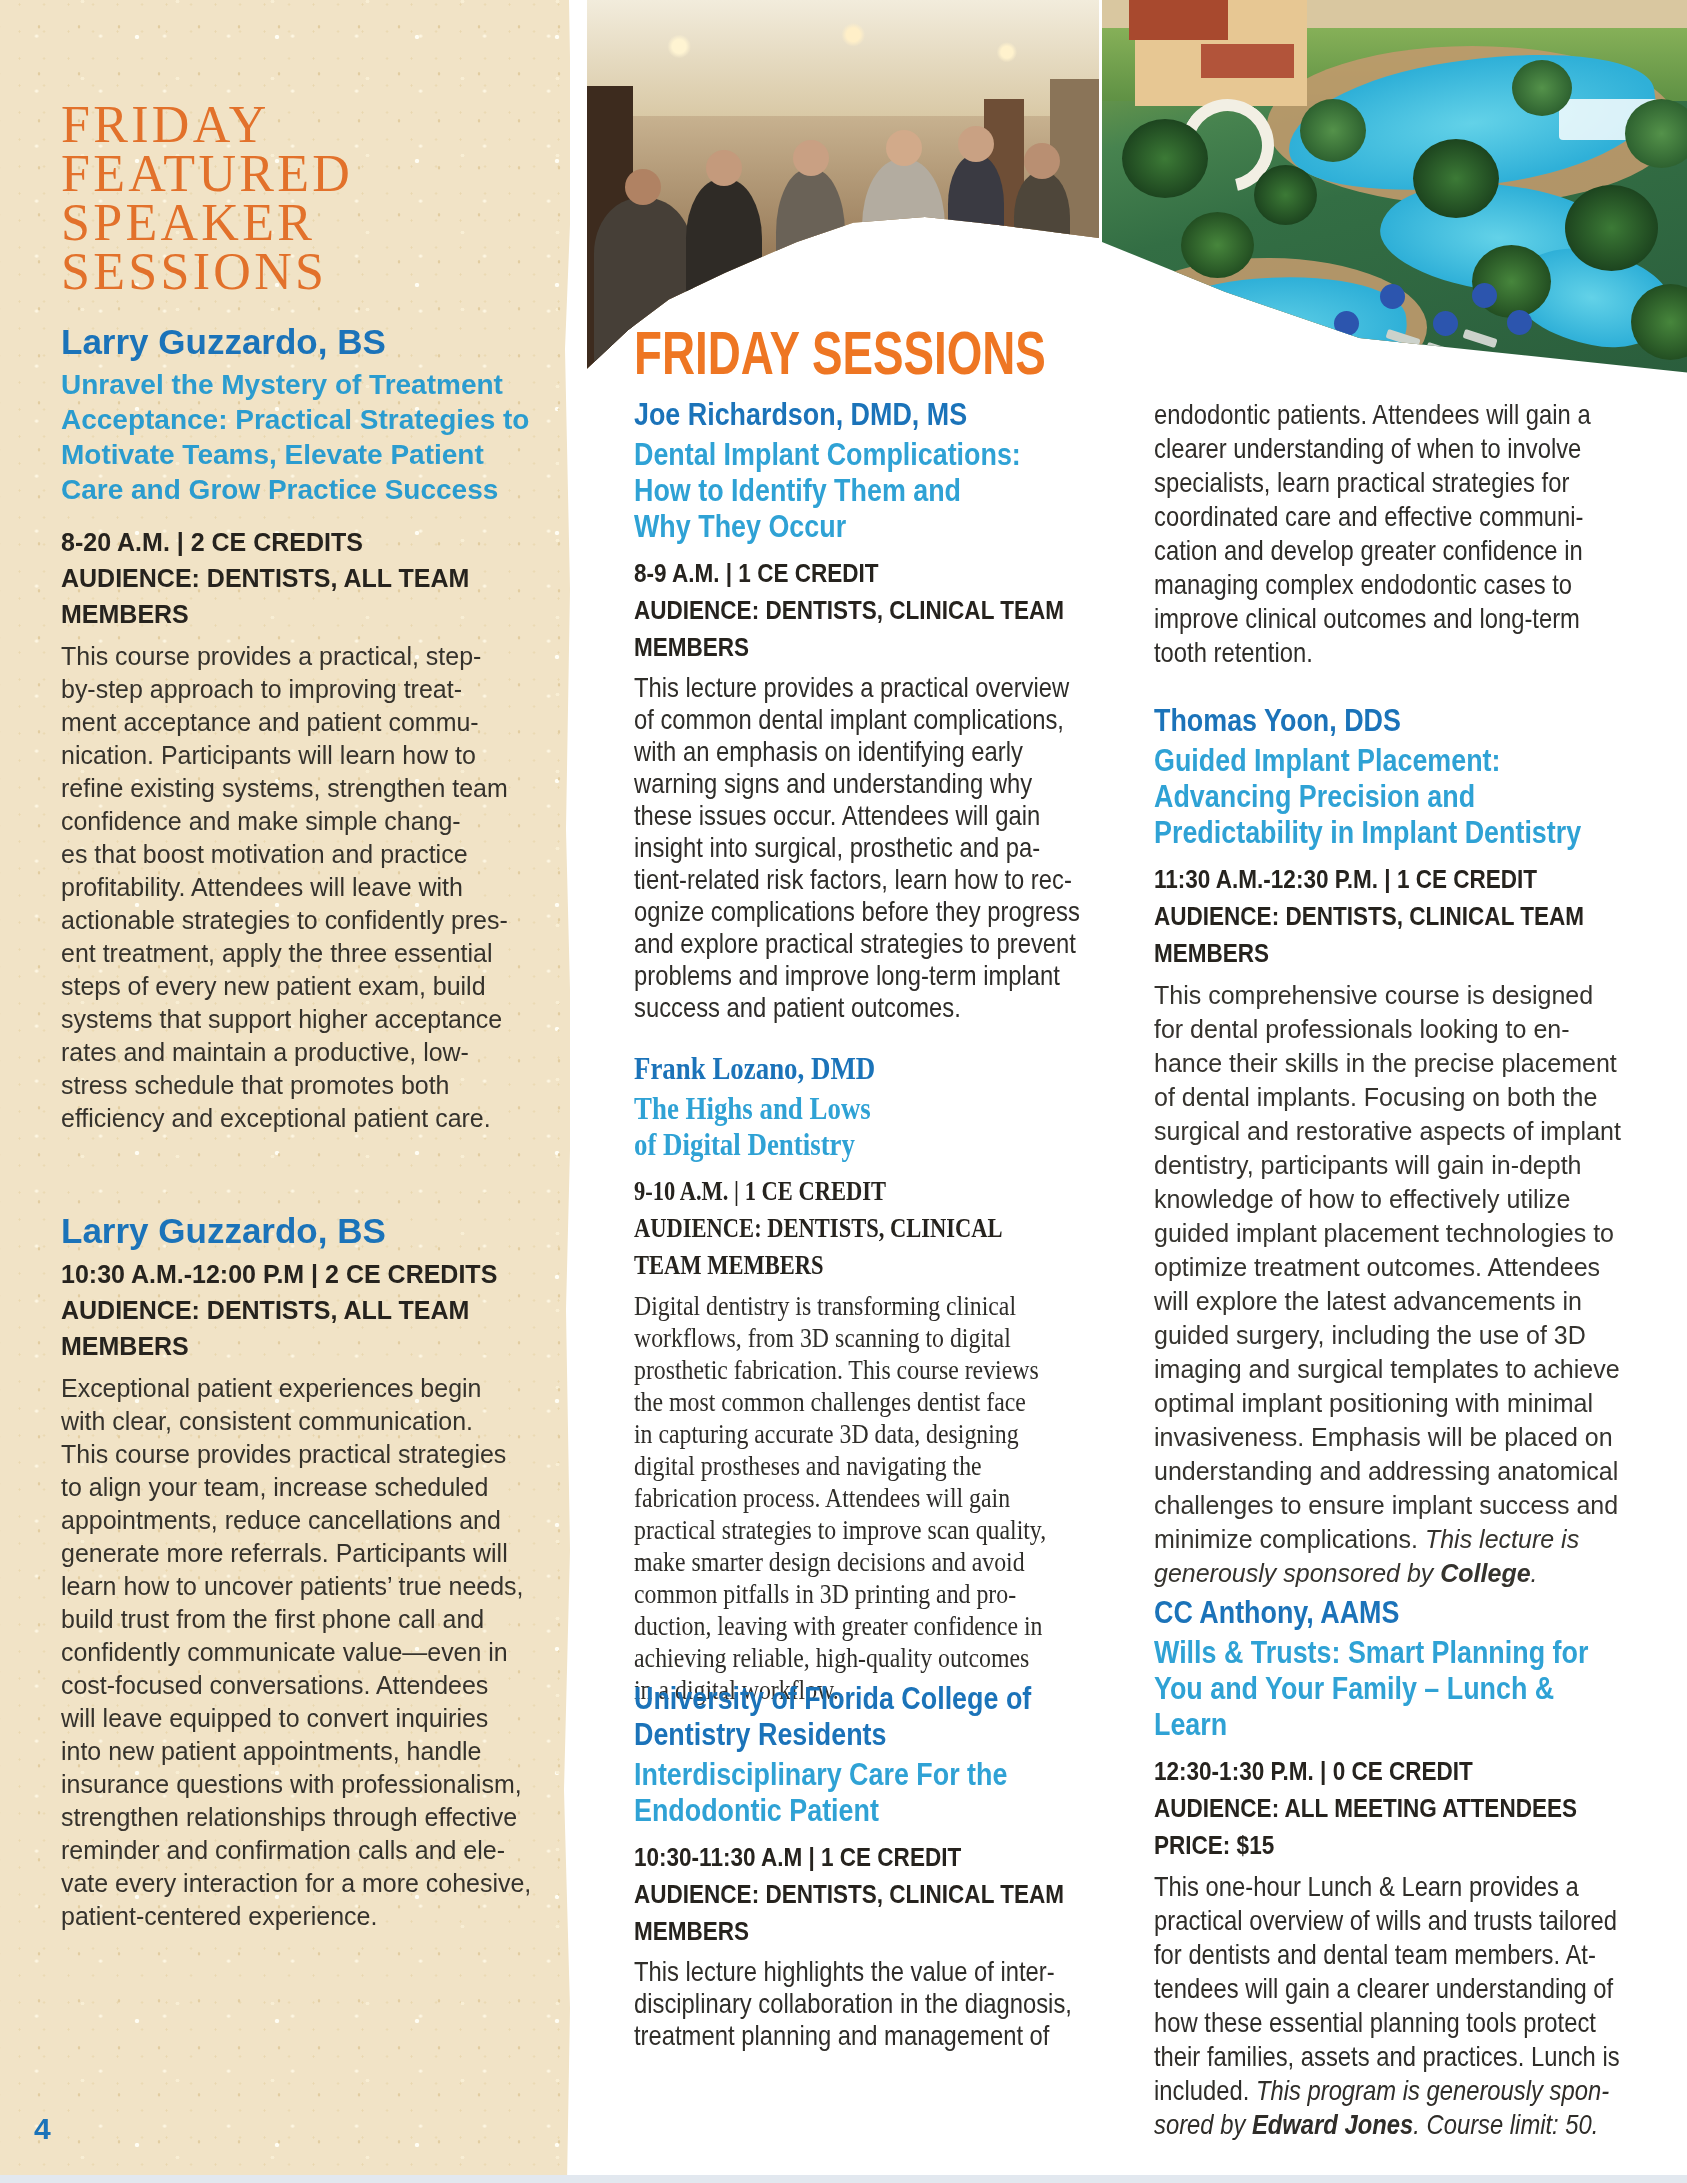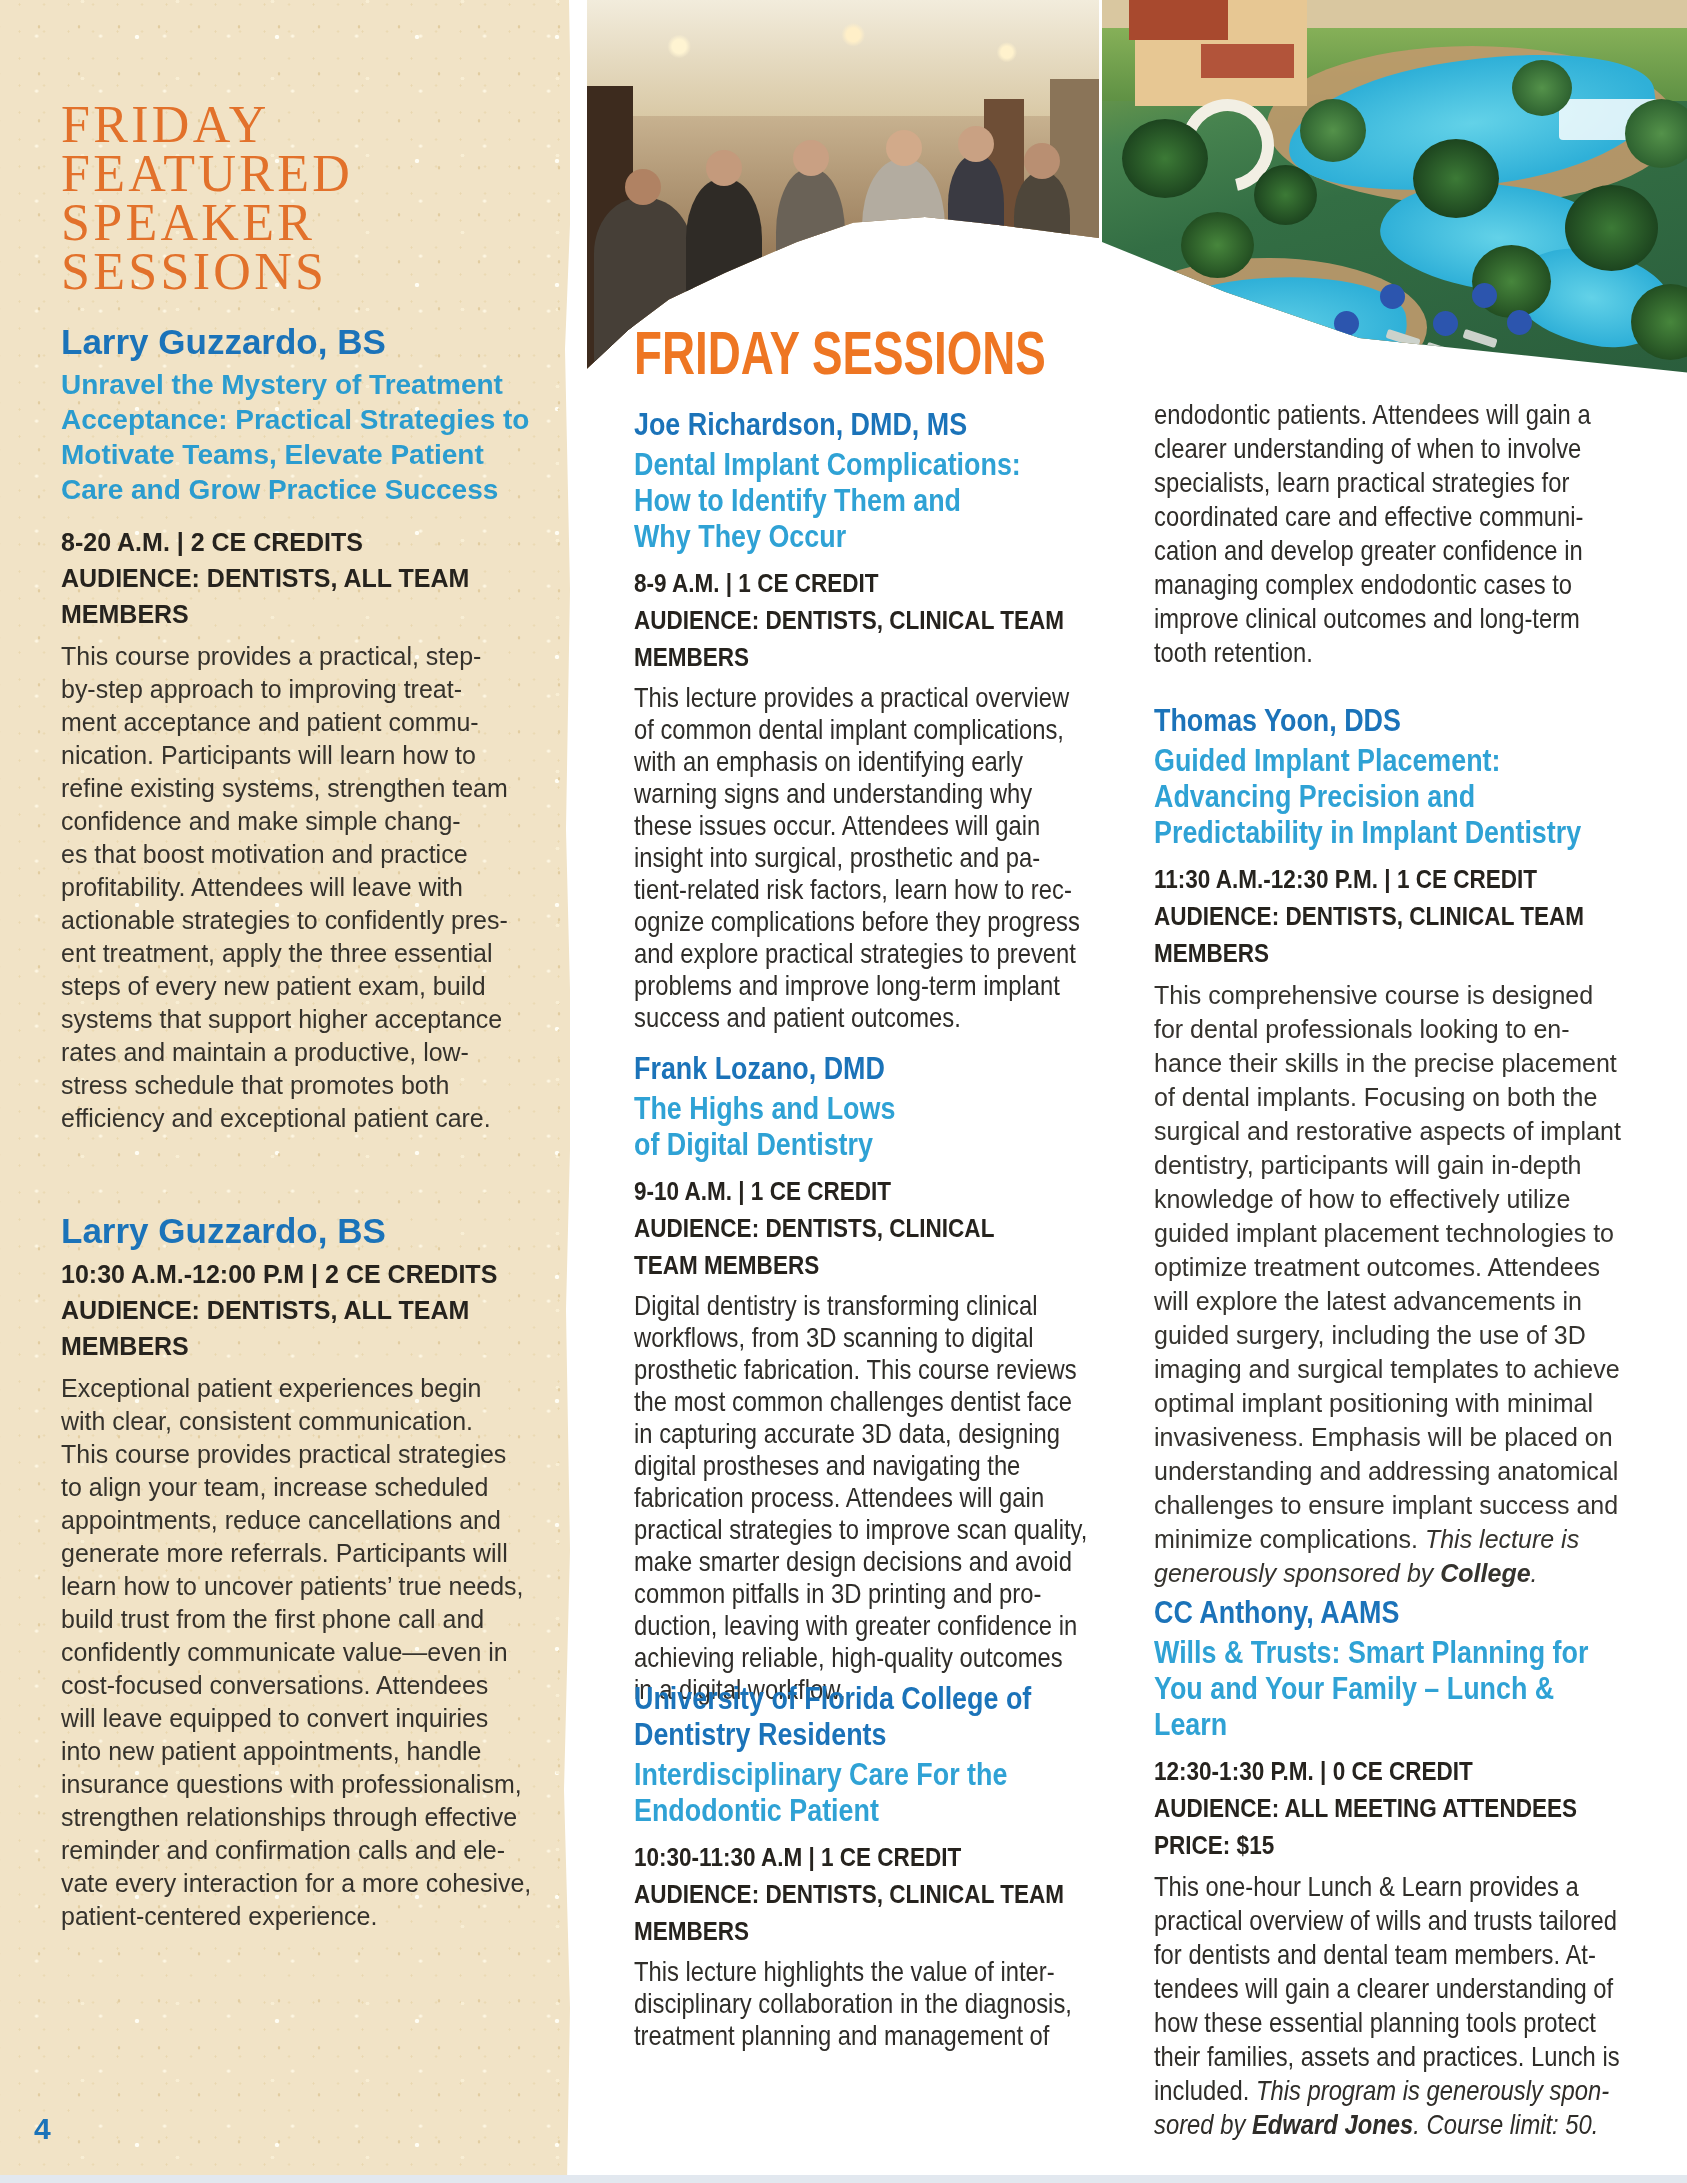--- a/index.html
+++ b/index.html
@@ -210,42 +210,42 @@
   <div class="lounger" style="left:238px;top:344px;"></div>
   <div class="lounger" style="left:284px;top:334px;"></div>
   <div class="lounger" style="left:324px;top:347px;"></div>
   <div class="lounger" style="left:361px;top:334px;"></div>
 </div>
 
 <h1 class="fs-heading">FRIDAY SESSIONS</h1>
 
 <div class="col col-mid">
 
-  <section class="sess" style="top:0;margin-top:10px;">
+  <section class="sess" style="top:0;">
     <h2 class="name">Joe Richardson, DMD, MS</h2>
     <h3 class="stitle">Dental Implant Complications:
 How to Identify Them and
 Why They Occur</h3>
     <p class="meta">8-9 A.M.  |  1 CE CREDIT
 AUDIENCE: DENTISTS, CLINICAL TEAM
 MEMBERS</p>
     <p class="bodyc">This lecture provides a practical overview
 of common dental implant complications,
 with an emphasis on identifying early
 warning signs and understanding why
 these issues occur. Attendees will gain
 insight into surgical, prosthetic and pa-
 tient-related risk factors, learn how to rec-
 ognize complications before they progress
 and explore practical strategies to prevent
 problems and improve long-term implant
 success and patient outcomes.</p>
   </section>
 
-  <section class="sess" style="top:654px;">
+  <section class="sess" style="top:654px;font-family:Liberation Serif, serif;">
     <h2 class="name">Frank Lozano, DMD</h2>
     <h3 class="stitle">The Highs and Lows
 of Digital Dentistry</h3>
     <p class="meta">9-10 A.M.  |  1 CE CREDIT
 AUDIENCE: DENTISTS, CLINICAL
 TEAM MEMBERS</p>
     <p class="bodyc">Digital dentistry is transforming clinical
 workflows, from 3D scanning to digital
 prosthetic fabrication. This course reviews
 the most common challenges dentist face

